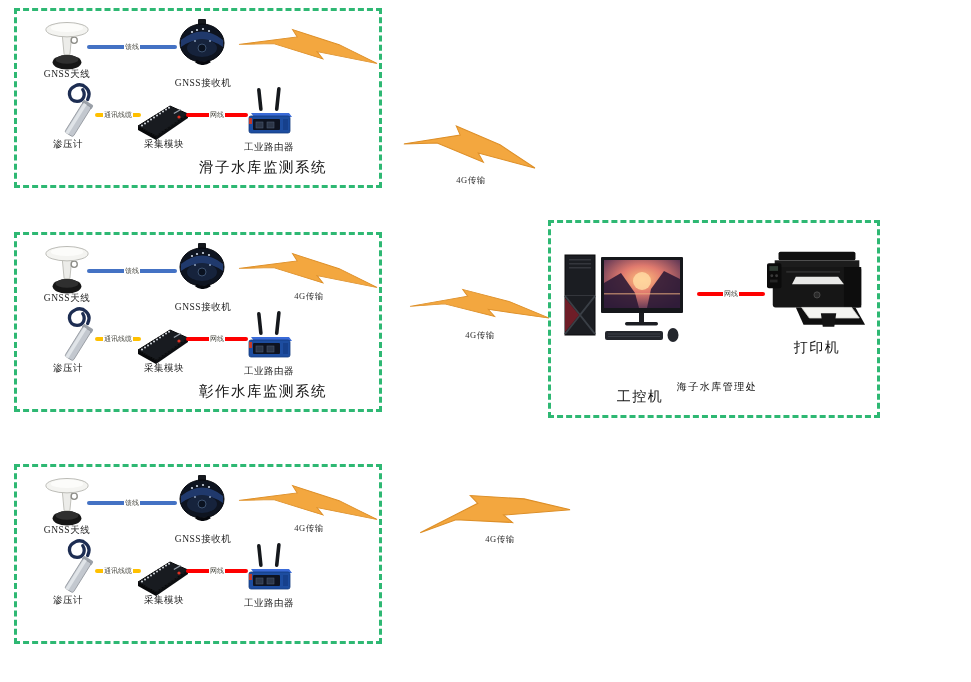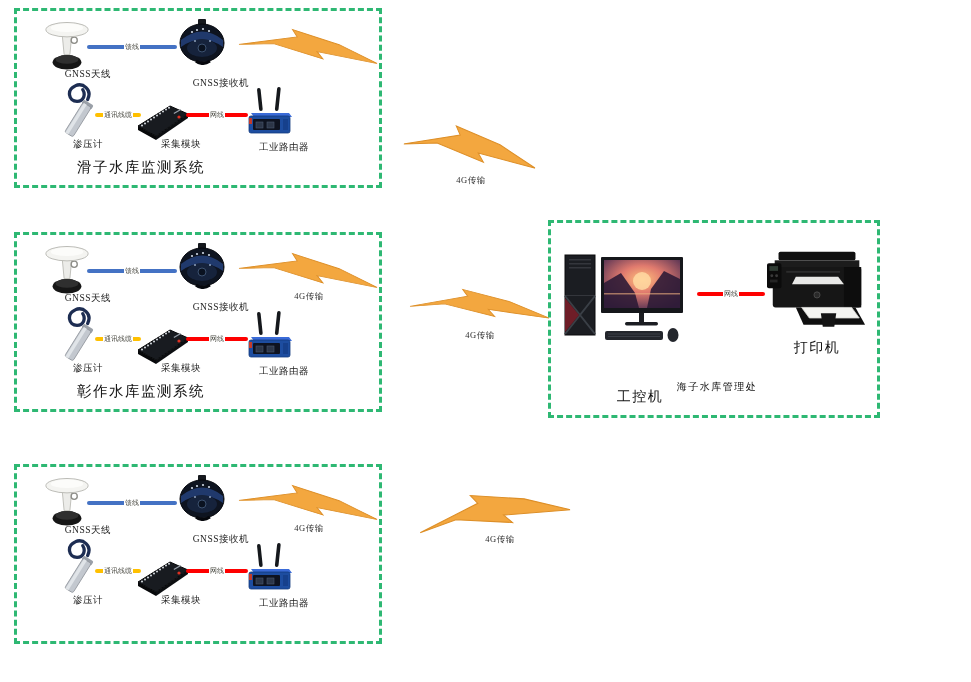--- a/index.html
+++ b/index.html
@@ -12,39 +12,39 @@
     position:absolute; left:14px; width:368px; height:180px;
     border:3px dashed #2eb873; box-sizing:border-box;
   }
   .officebox {
     position:absolute; left:548px; top:220px; width:332px; height:198px;
     border:3px dashed #2eb873; box-sizing:border-box;
   }
   .icon { position:absolute; display:block; }
   .svgfit { width:100%; height:100%; display:block; }
   .dev-label {
-    position:absolute; font-size:9.5px; line-height:11px; text-align:right;
+    position:absolute; font-size:9.5px; line-height:11px; text-align:center;
     color:#1c1c1c; letter-spacing:0.5px; white-space:nowrap;
   }
   .cable { position:absolute; height:4px; border-radius:2px; }
   .cable.blue   { background:#4472c4; }
   .cable.yellow { background:#ffc000;text-align:right; }
   .cable.red    { background:#fe0000; }
   .cable-label {
     position:absolute; left:50%; top:50%; transform:translate(-50%,-50%);
     font-size:7px; line-height:8px; color:#4a4a42; background:#ffffff;
     padding:0 1px; white-space:nowrap;
   }
   .bolt { position:absolute; }
   .bolt-label {
     position:absolute; font-size:8.5px; line-height:10px; text-align:center;
     color:#2a2a2a; letter-spacing:0.5px; white-space:nowrap;
   }
   .sys-title {
-    position:absolute; left:60px; top:147px; width:250px; text-align:left;
+    position:absolute; left:60px; top:147px; width:250px; text-align:right;
     font-size:14.5px; letter-spacing:1.5px; color:#111;
   }
   .office-dev-label {
     position:absolute; font-size:14px; text-align:center; letter-spacing:1.5px; color:#111;
   }
   .office-title {
     position:absolute; left:40px; top:153px; width:252px; text-align:center;
     font-size:10px; line-height:21px; letter-spacing:1.5px; color:#111;
   }
   

